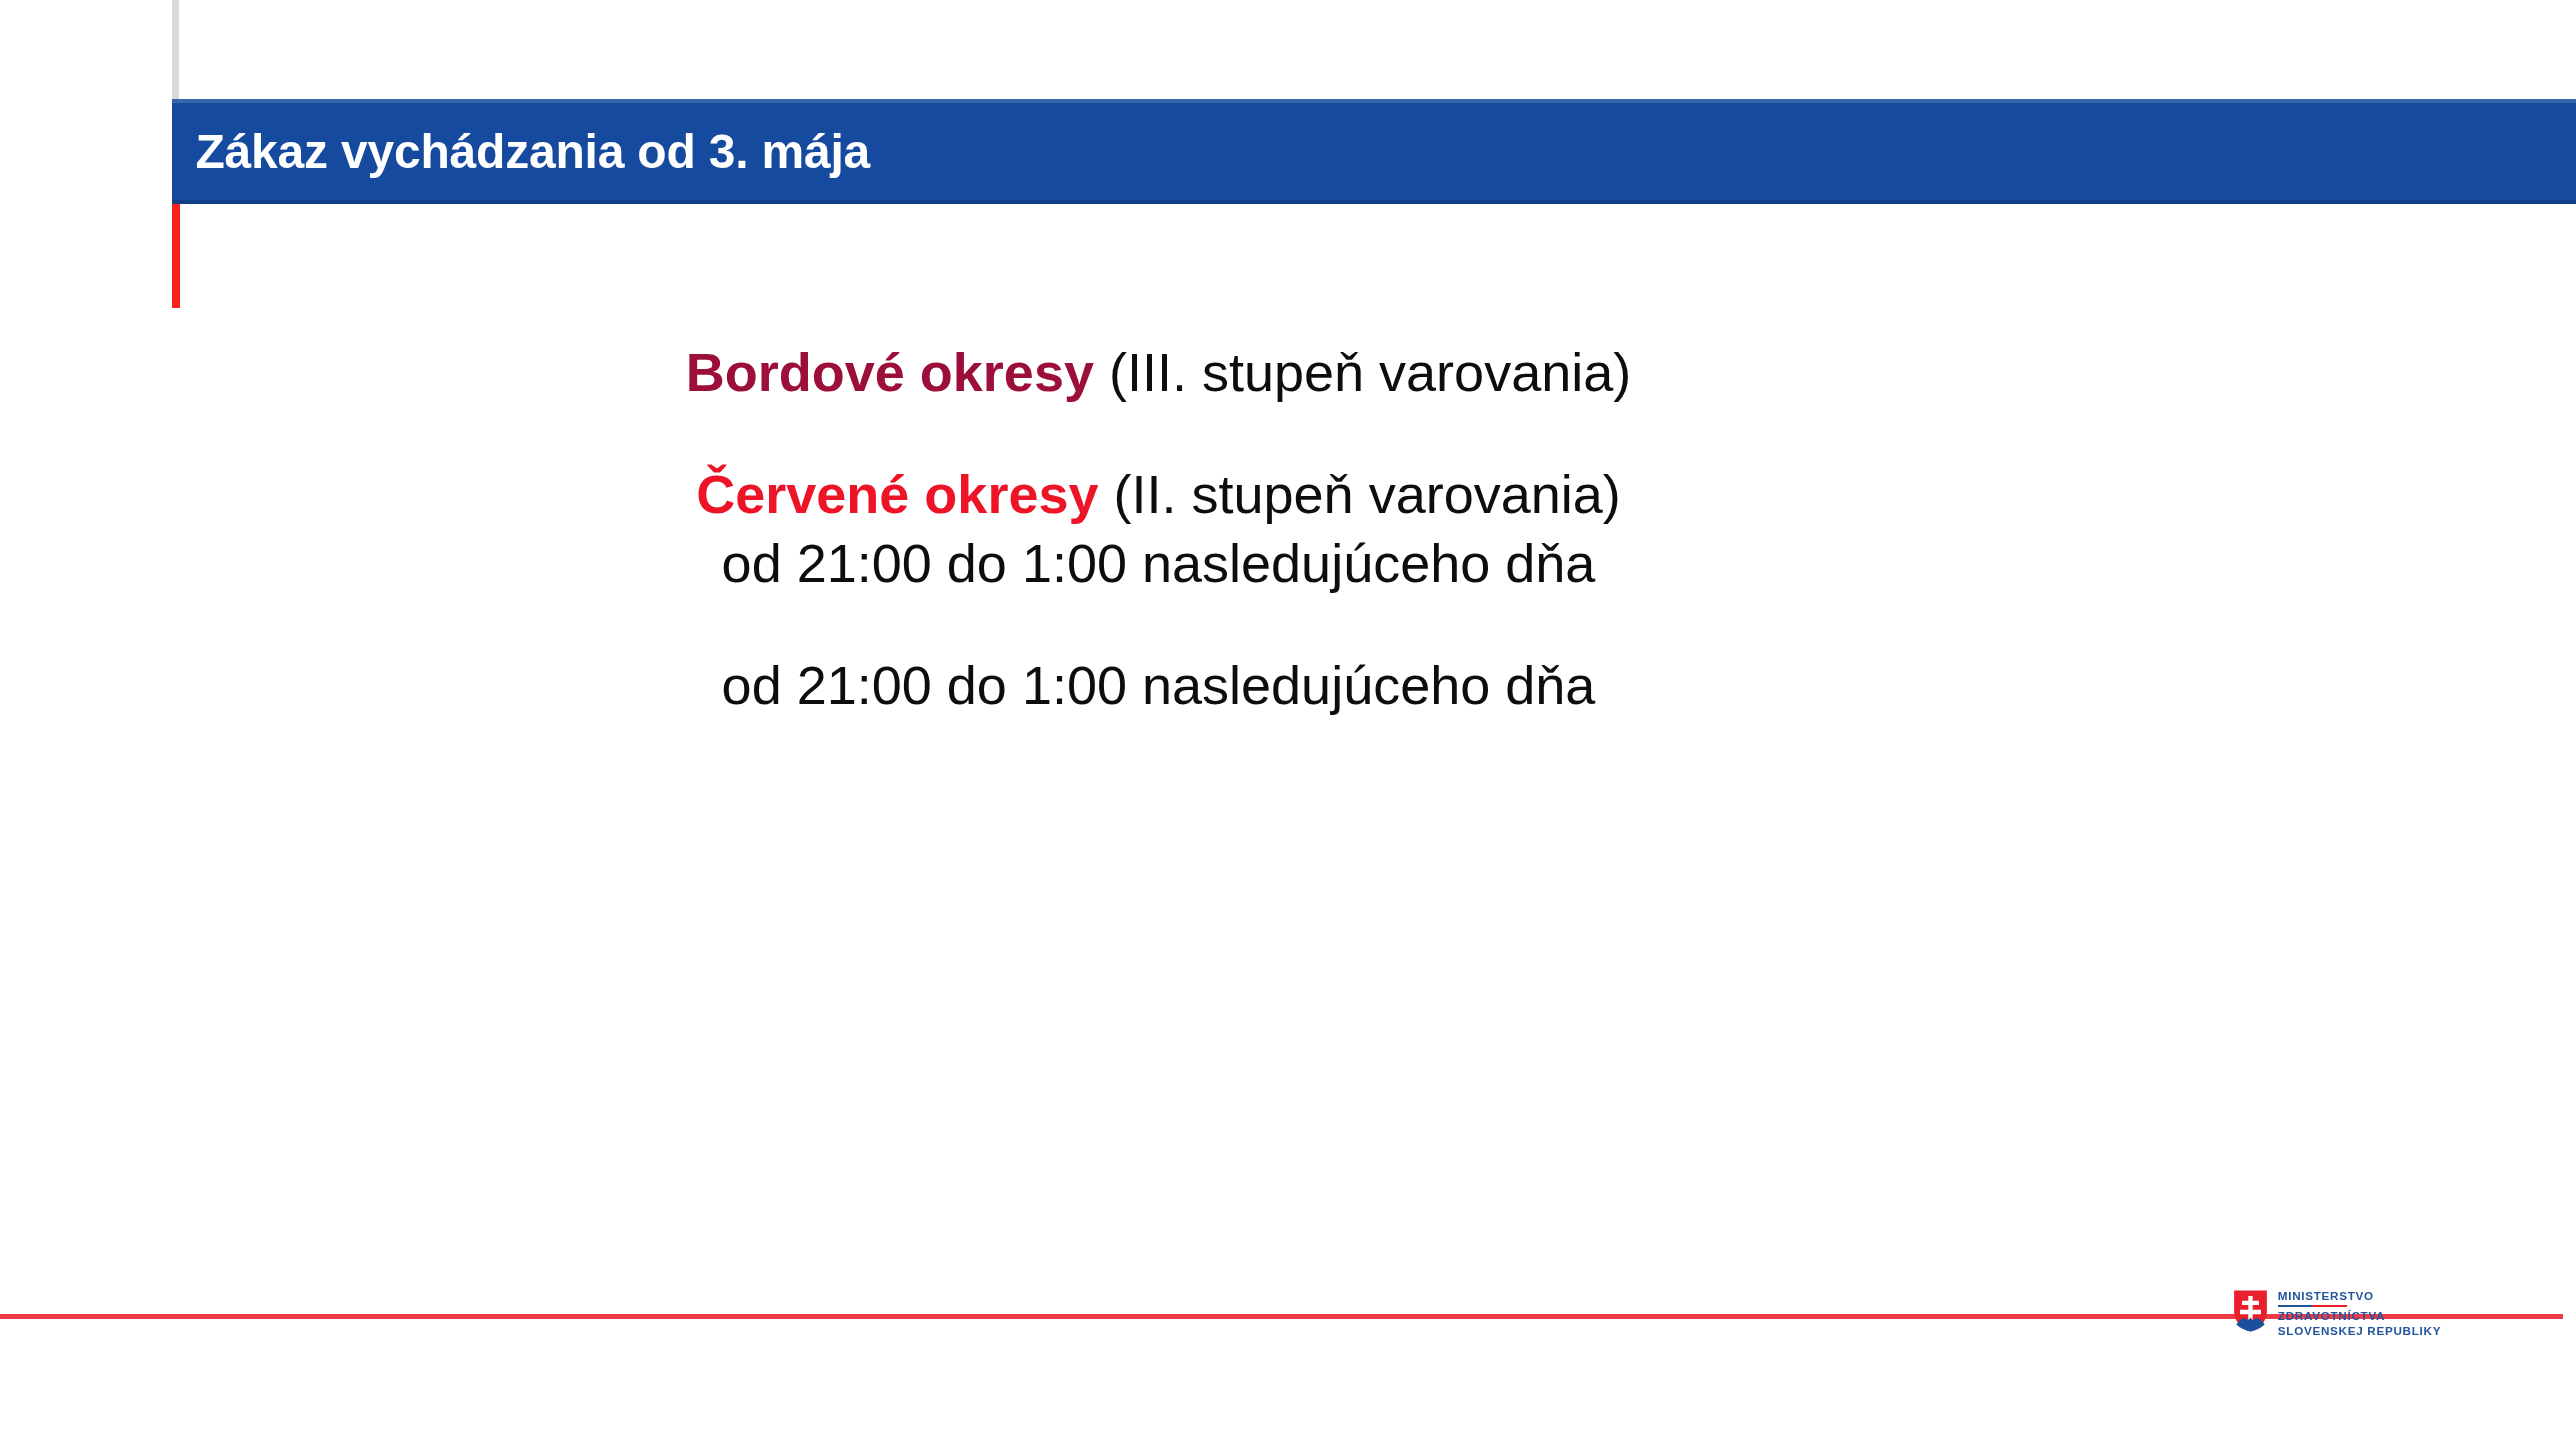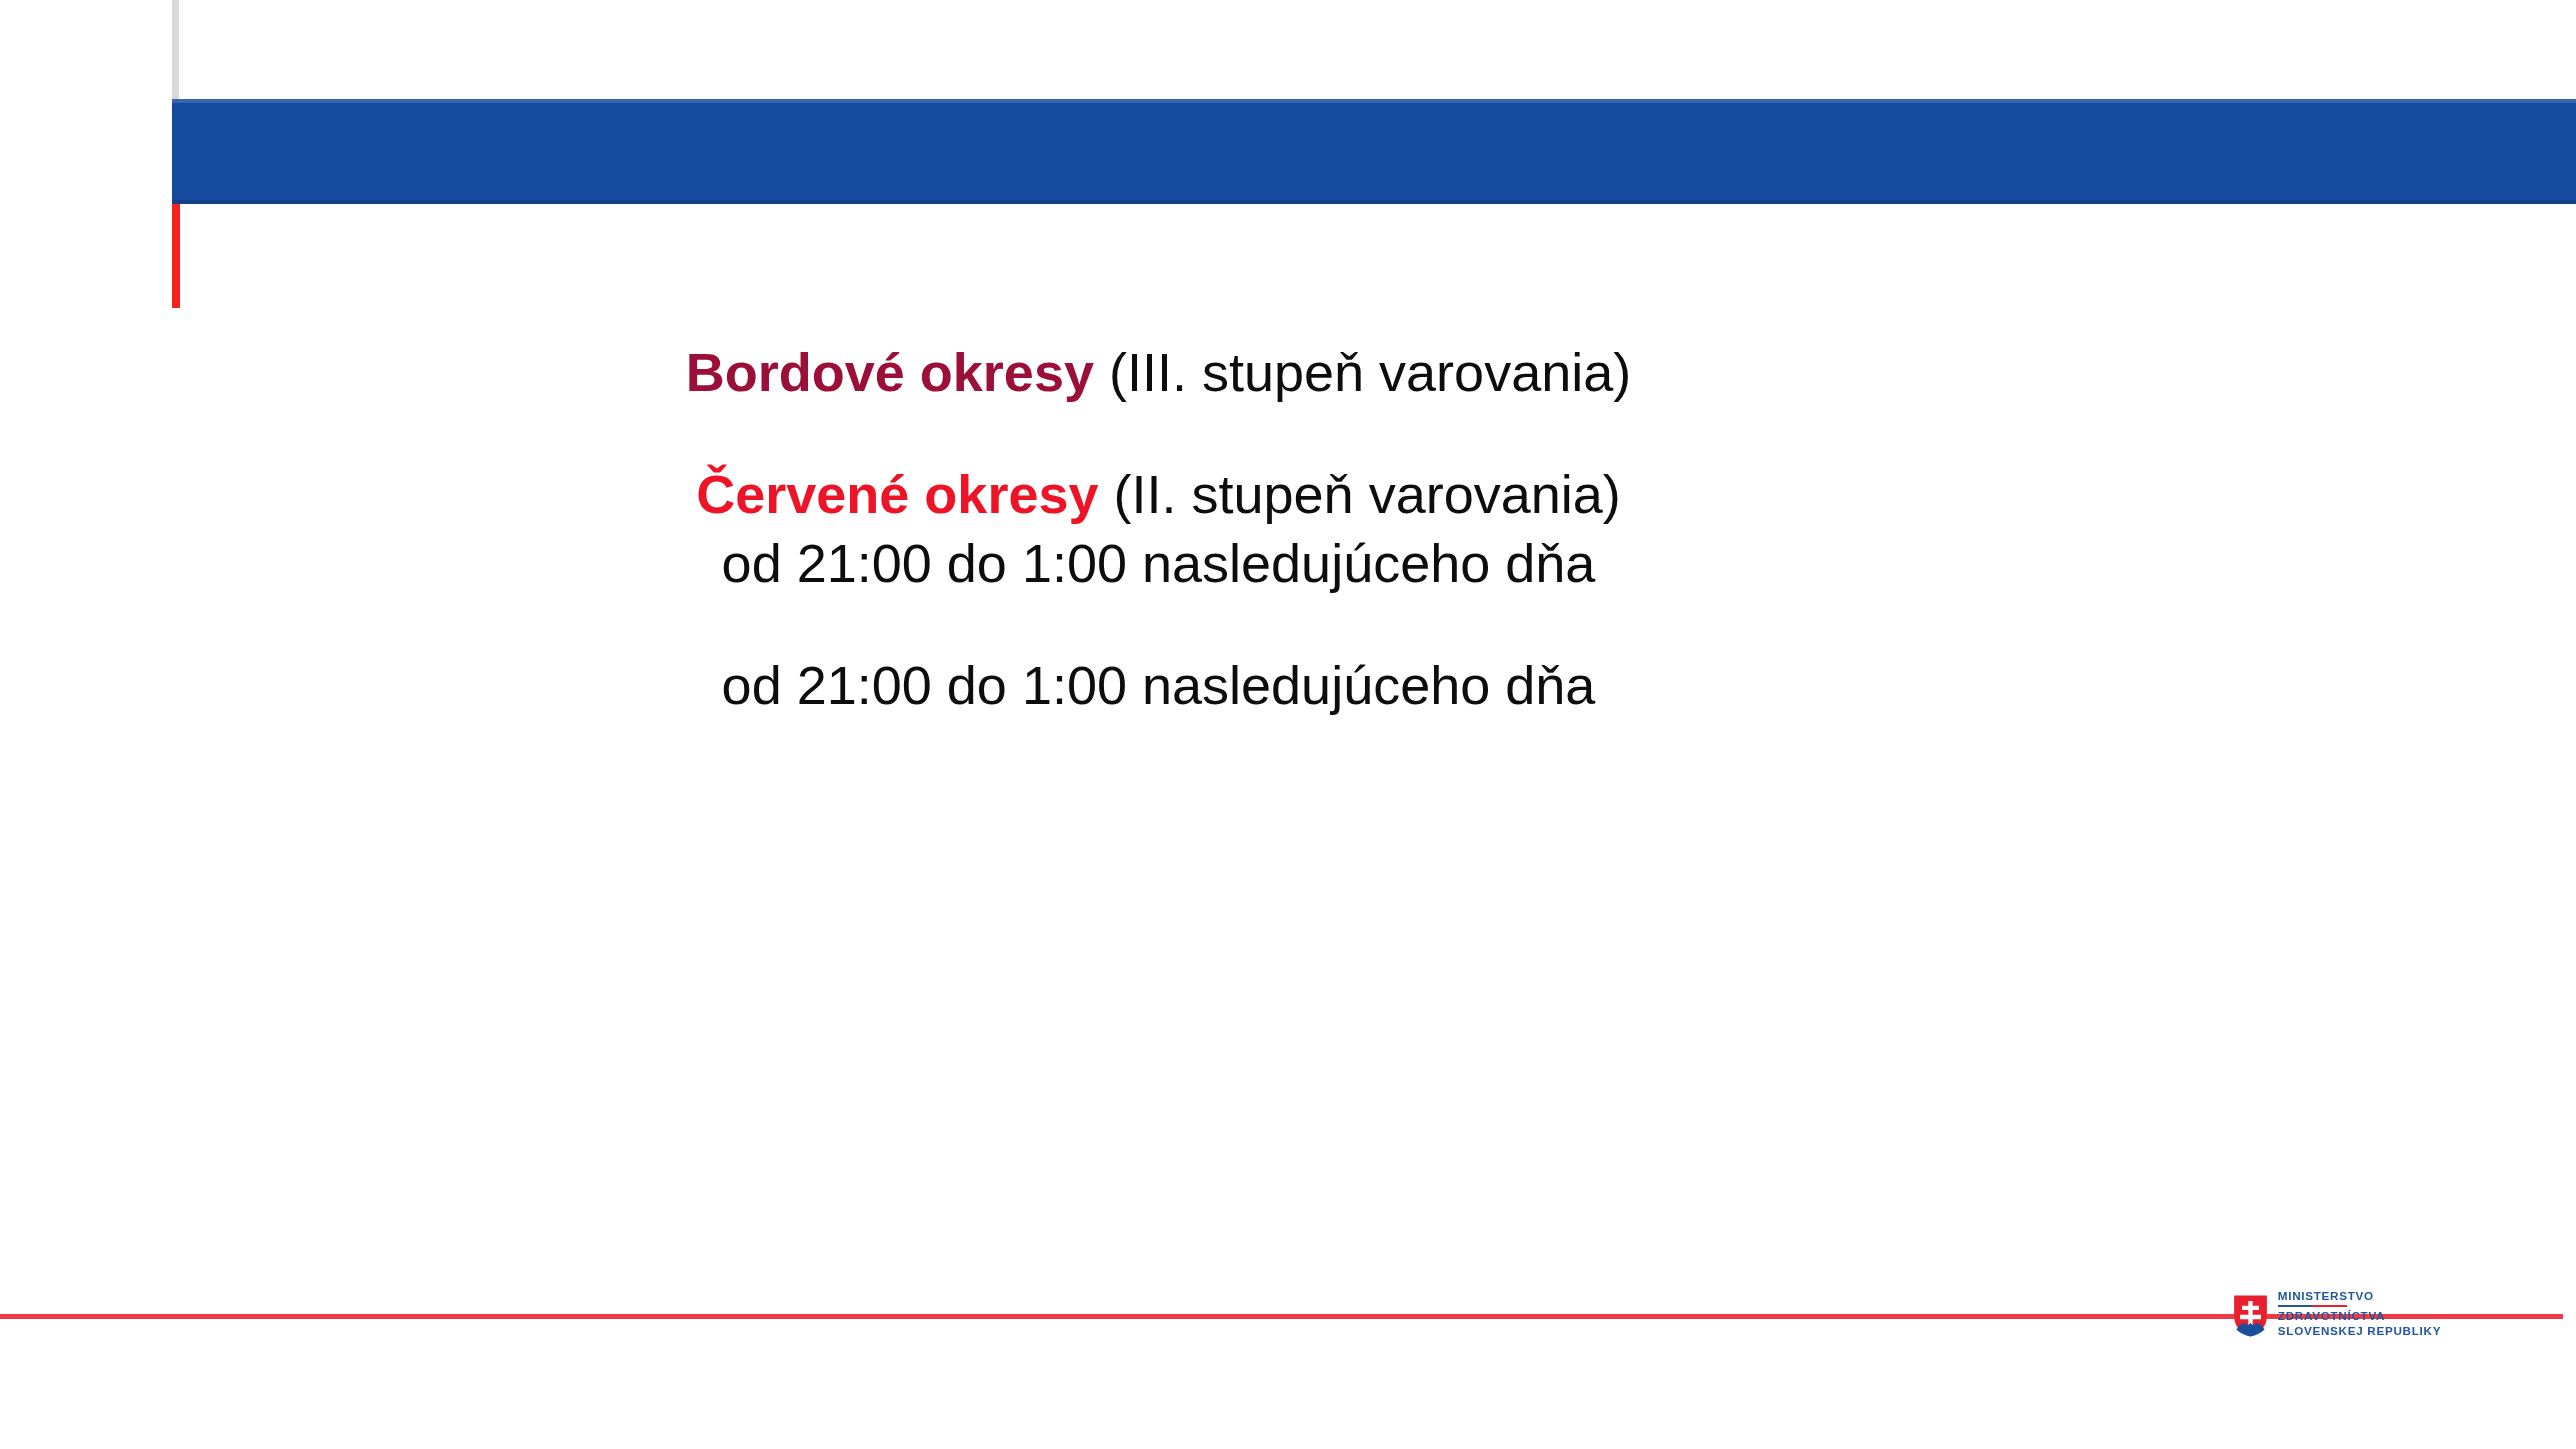--- a/index.html
+++ b/index.html
@@ -102,21 +102,21 @@
     top: 1314px;
     width: 2563px;
     height: 5.3px;
     background: #ef3b46;
   }
   .footer-logo {
     position: absolute;
     left: 2233px;
     top: 1289px;
     display: flex;
-    align-items: flex-end;
+    align-items: flex-start;
     gap: 9.8px;
   }
   .logo-emblem { width: 35px; height: 44px; display: block; }
   .logo-words {
     display: flex;
     flex-direction: column;
     justify-content: center;
     line-height: 1.22;
   }
   .logo-words span {
@@ -137,20 +137,21 @@
 <body>
 
 <div class="slide">
 
   <div class="accent-gray"></div>
   <div class="accent-red"></div>
 
   <div class="title-banner">
     <div class="edge-top"></div>
     <div class="edge-bottom"></div>
+    <div class="title-text">Zákaz vychádzania od 3. mája</div>
   </div>
 
   <div class="body-area">
 
     <div class="block">
       <div class="line line-heading">
         <span class="emph emph-bordo">Bordové okresy</span><span class="rest"> (III. stupeň varovania)</span>
       </div>
     </div>
 

